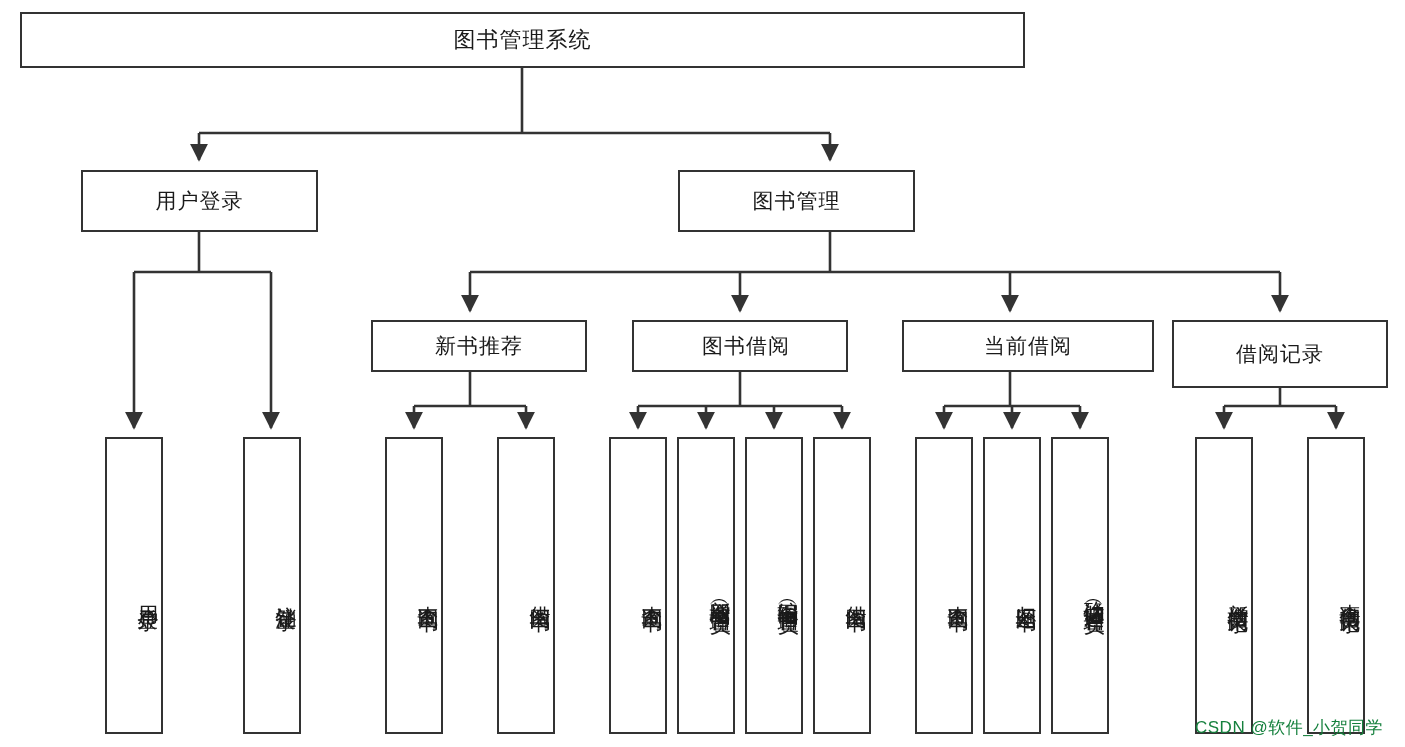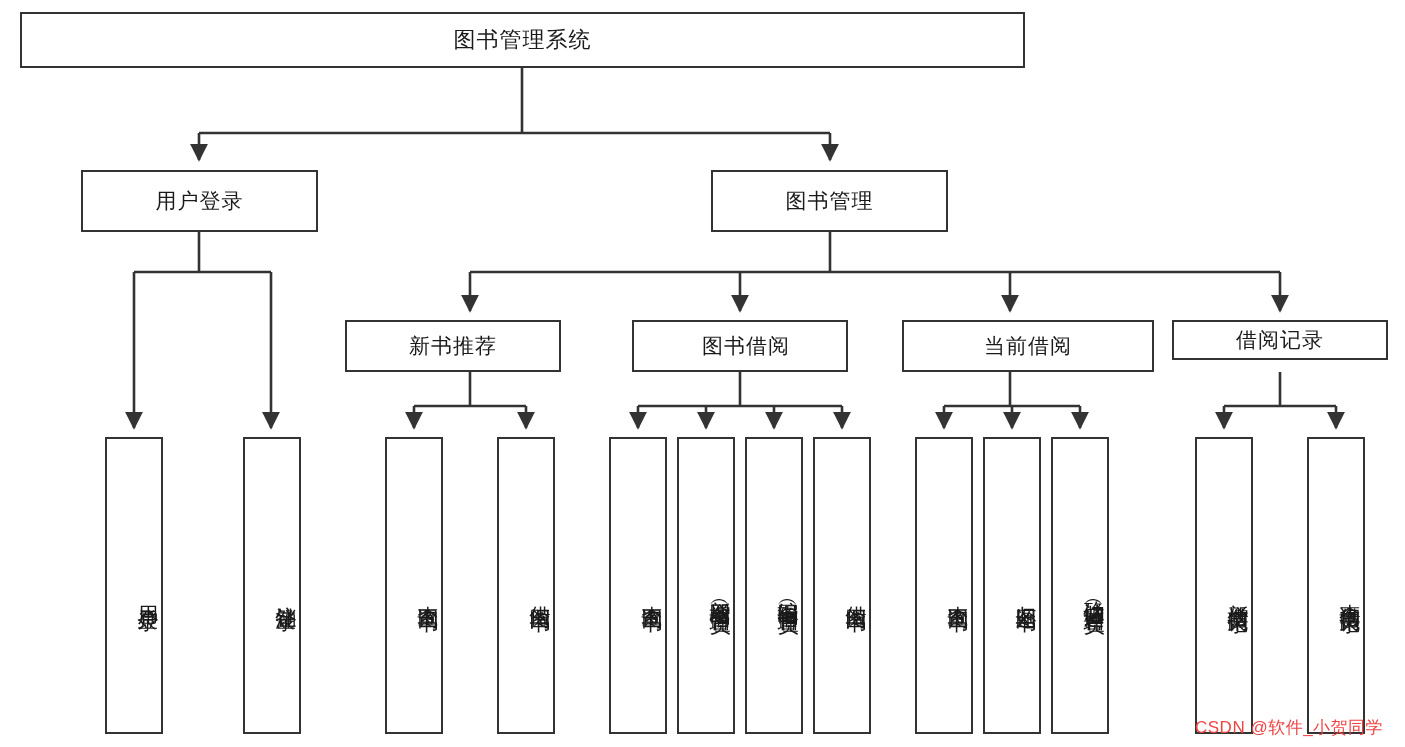--- a/index.html
+++ b/index.html
@@ -57,21 +57,21 @@
     writing-mode: vertical-rl;
     text-orientation: upright;
     display: block;
   }
   .root-node {
     font-size: 22px;
   }
   .watermark {
     position: absolute;
     font-size: 17px;
-    color: #ef4444;
+    color: #15803d;
     white-space: nowrap;
     letter-spacing: 0.5px;
     pointer-events: none;
   }
 </style>
 </head>
 <body>
 
 <div id="canvas">
 
@@ -125,34 +125,34 @@
     </g>
   </svg>
 
   <div class="node node-h root-node" style="left:20px; top:12px; width:1005px; height:56px;">
     <span>图书管理系统</span>
   </div>
 
   <div class="node node-h" style="left:81px; top:170px; width:237px; height:62px;">
     <span>用户登录</span>
   </div>
-  <div class="node node-h" style="left:711px; top:170px; width:237px; height:62px;">
+  <div class="node node-h" style="left:678px; top:170px; width:237px; height:62px;">
     <span>图书管理</span>
   </div>
 
-  <div class="node node-h" style="left:345px; top:320px; width:216px; height:52px;">
+  <div class="node node-h" style="left:371px; top:320px; width:216px; height:52px;">
     <span>新书推荐</span>
   </div>
   <div class="node node-h" style="left:632px; top:320px; width:216px; height:52px;padding-left:12px;">
     <span>图书借阅</span>
   </div>
   <div class="node node-h" style="left:902px; top:320px; width:252px; height:52px;">
     <span>当前借阅</span>
   </div>
-  <div class="node node-h" style="left:1172px; top:320px; width:216px; height:40px;">
+  <div class="node node-h" style="left:1172px; top:320px; width:216px; height:68px;">
     <span>借阅记录</span>
   </div>
 
   <div class="node node-v" style="left:105px; top:437px; width:58px; height:297px;">
     <span>用户登录</span>
   </div>
   <div class="node node-v" style="left:243px; top:437px; width:58px; height:297px;">
     <span>注销登录</span>
   </div>
 

